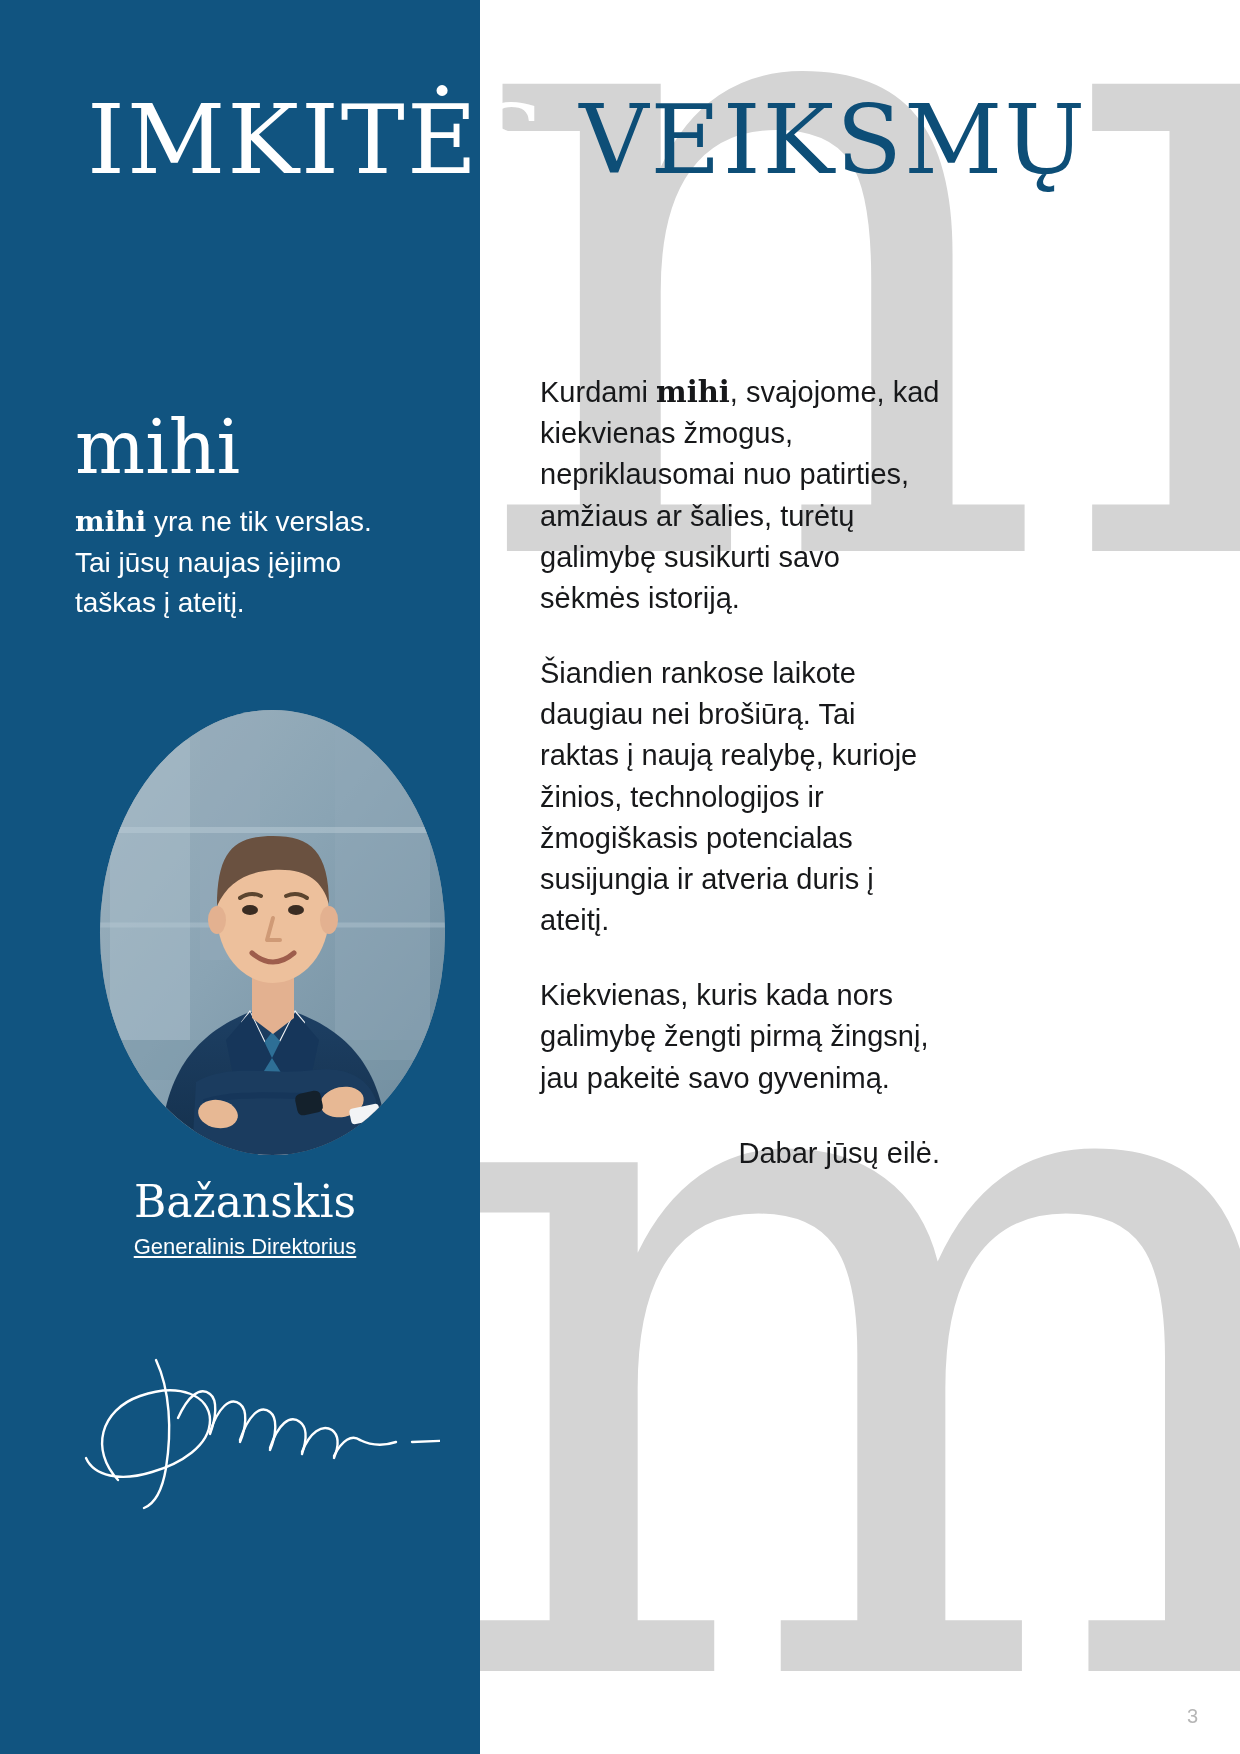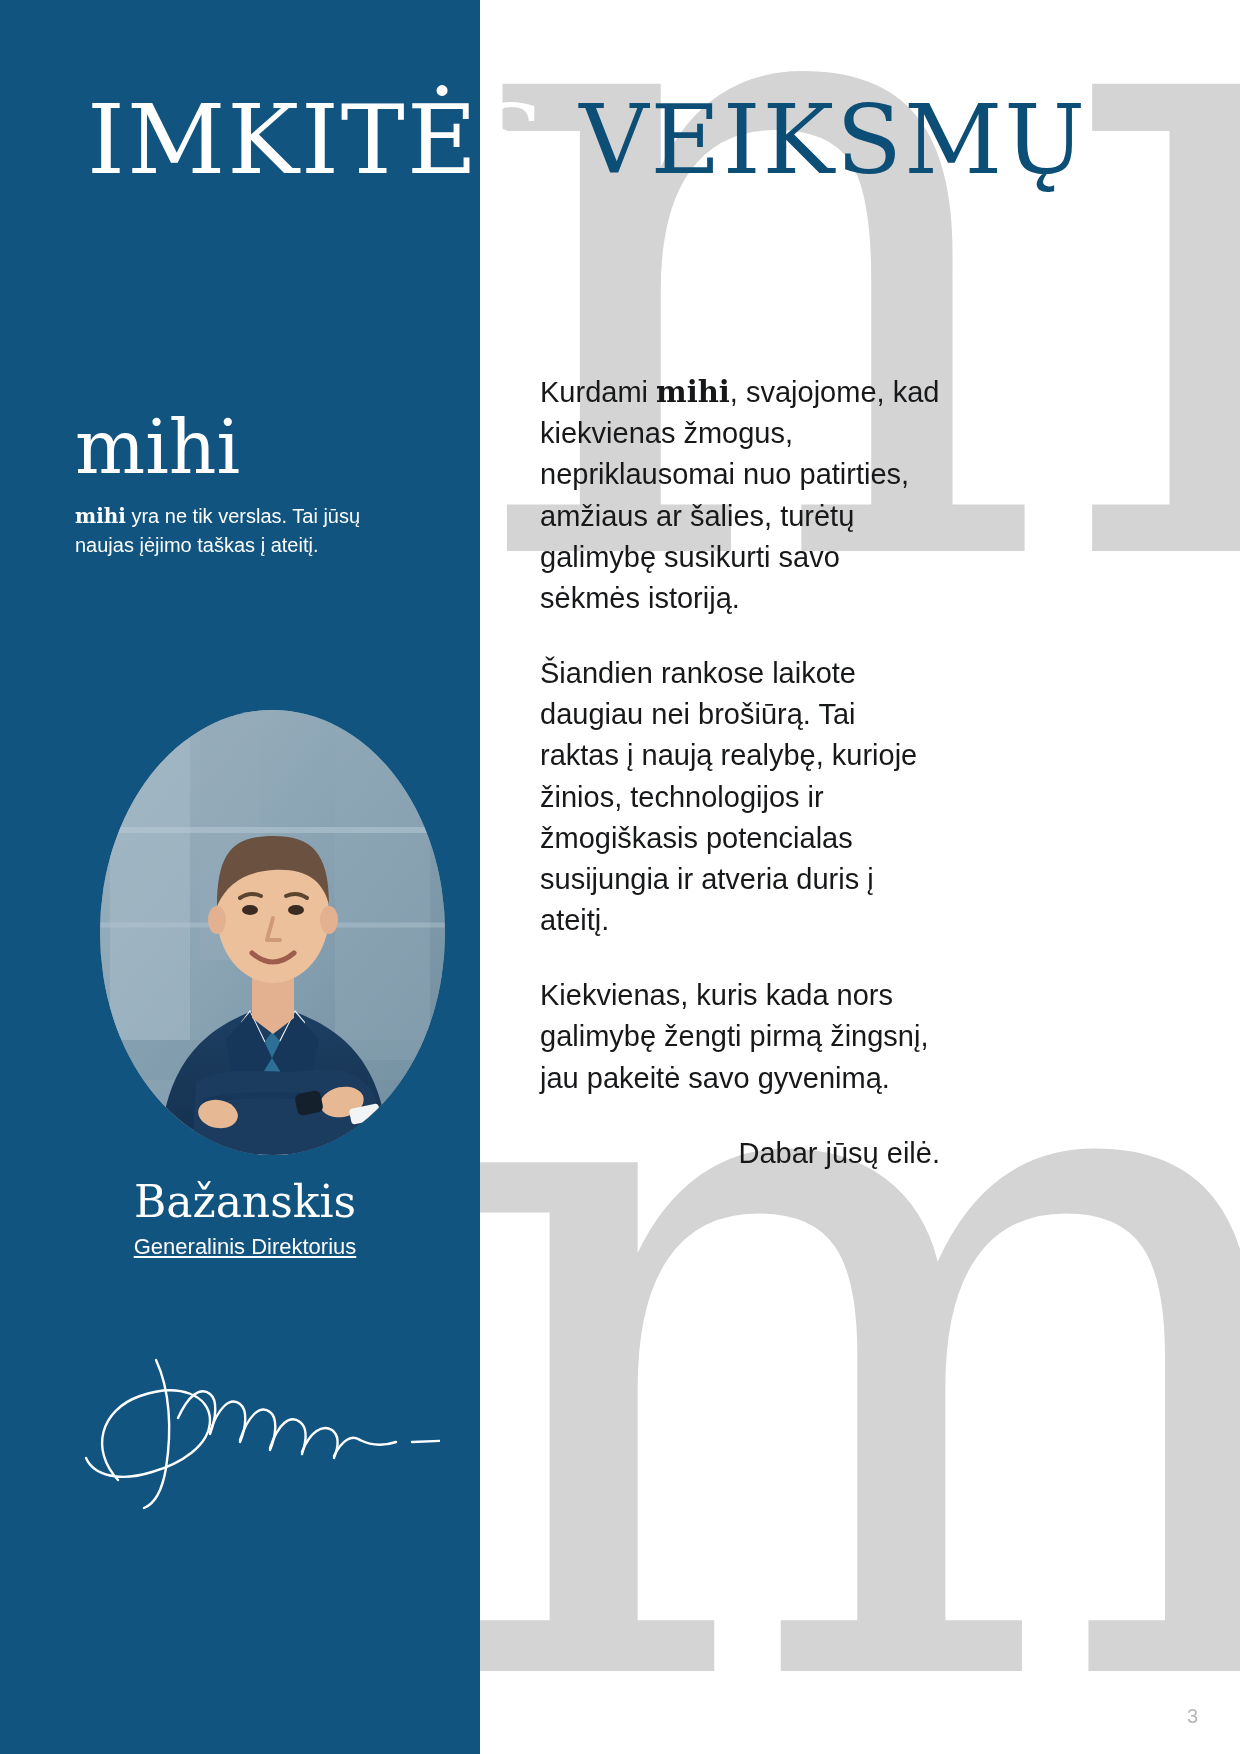--- a/index.html
+++ b/index.html
@@ -86,21 +86,21 @@
   .brand-name {
     font-family: "DejaVu Serif", serif;
     color: #ffffff;
     font-size: 74px;
     line-height: 1;
     margin: 0 0 18px 0;
     font-weight: 400;
   }
   .brand-tagline {
     color: #ffffff;
-    font-size: 20px;
+    font-size: 28px;
     line-height: 1.45;
     margin: 0;
   }
   .brand-tagline b {
     font-family: "DejaVu Serif", serif;
     font-weight: 700;
   }
 
   
   .portrait-wrap {

